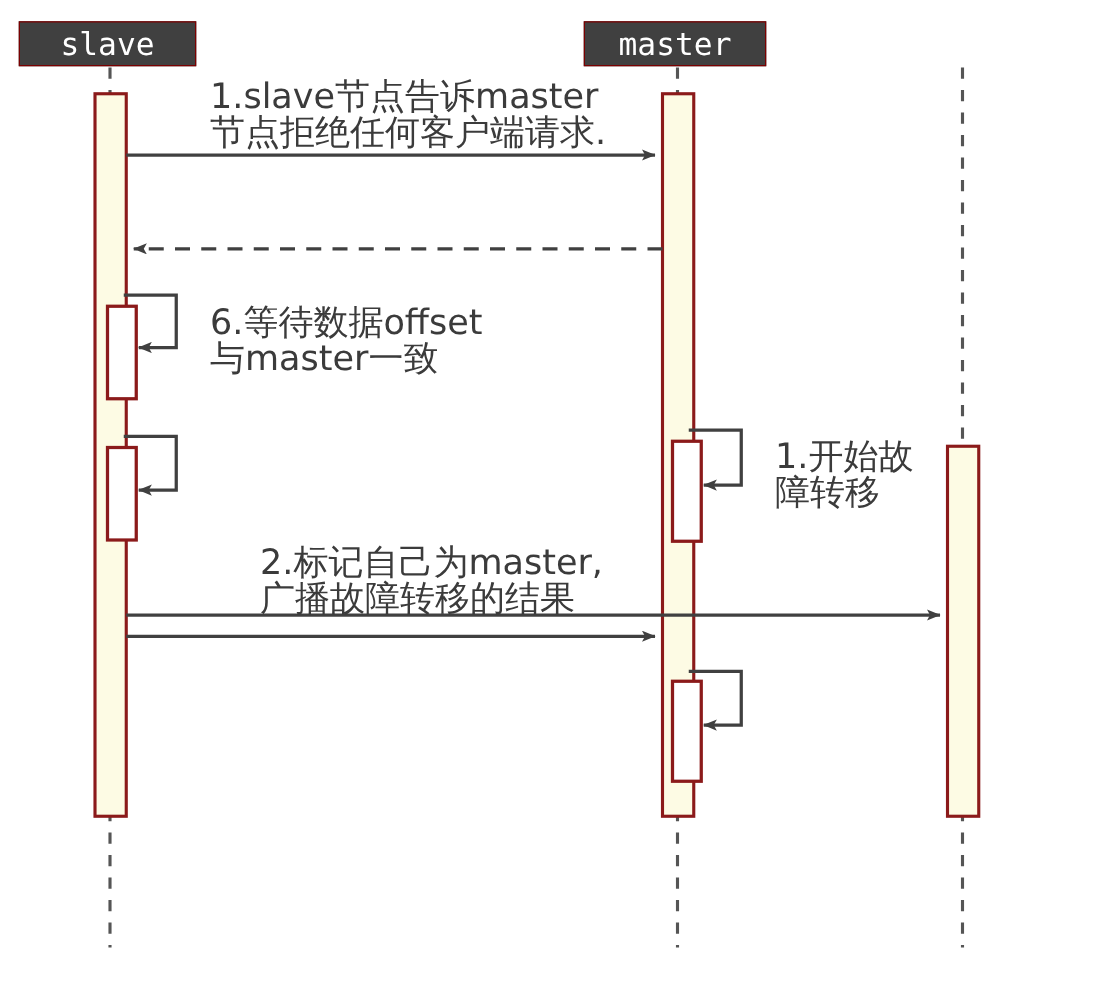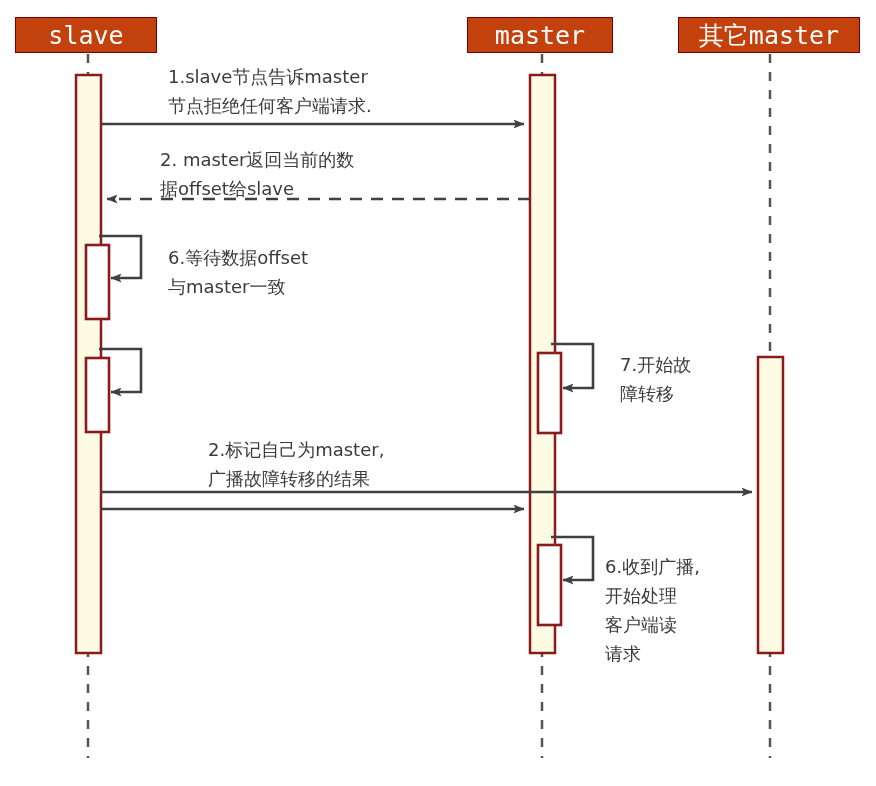--- a/index.html
+++ b/index.html
@@ -21,40 +21,40 @@
   }
   svg.diagram-layer {
     position: absolute;
     left: 0;
     top: 0;
     width: 876px;
     height: 786px;
   }
   .participant-box {
     position: absolute;
-    background: #c2410c;
+    background: #404040;
     border: 1px solid #7a0000;
     box-sizing: border-box;
     display: flex;
     align-items: center;
     justify-content: center;
   }
   .participant-label {
     color: #ffffff;
     font-family: "DejaVu Sans Mono", "Liberation Mono", monospace;
     font-size: 25px;
     letter-spacing: 0px;
     line-height: 1;
     white-space: nowrap;
   }
   .msg-label {
     position: absolute;
     color: #3b3b3b;
     font-family: "DejaVu Sans", "Liberation Sans", sans-serif;
-    font-size: 18px;
+    font-size: 28px;
     line-height: 29px;
     white-space: pre;
   }
 </style>
 </head>
 <body>
 
 <div id="diagram-root">
 
   <svg class="diagram-layer" viewBox="0 0 876 786">
@@ -121,38 +121,29 @@
   </svg>
 
   <div class="participant-box" style="left:15px; top:17px; width:142px; height:36px;">
     <span class="participant-label">slave</span>
   </div>
 
   <div class="participant-box" style="left:467px; top:17px; width:146px; height:36px;">
     <span class="participant-label">master</span>
   </div>
 
-  <div class="participant-box" style="left:678px; top:17px; width:182px; height:36px;">
-    <span class="participant-label">其它master</span>
-  </div>
 
   <div class="msg-label" style="left:168px; top:62px;">1.slave节点告诉master
 节点拒绝任何客户端请求.</div>
 
-  <div class="msg-label" style="left:160px; top:145px;">2. master返回当前的数
-据offset给slave</div>
 
   <div class="msg-label" style="left:168px; top:243px;">6.等待数据offset
 与master一致</div>
 
 
-  <div class="msg-label" style="left:620px; top:350px;">7.开始故
+  <div class="msg-label" style="left:620px; top:350px;">1.开始故
 障转移</div>
 
   <div class="msg-label" style="left:208px; top:435px;">2.标记自己为master,
 广播故障转移的结果</div>
 
-  <div class="msg-label" style="left:605px; top:552px;">6.收到广播,
-开始处理
-客户端读
-请求</div>
 
 </div>
 
 </body></html>

